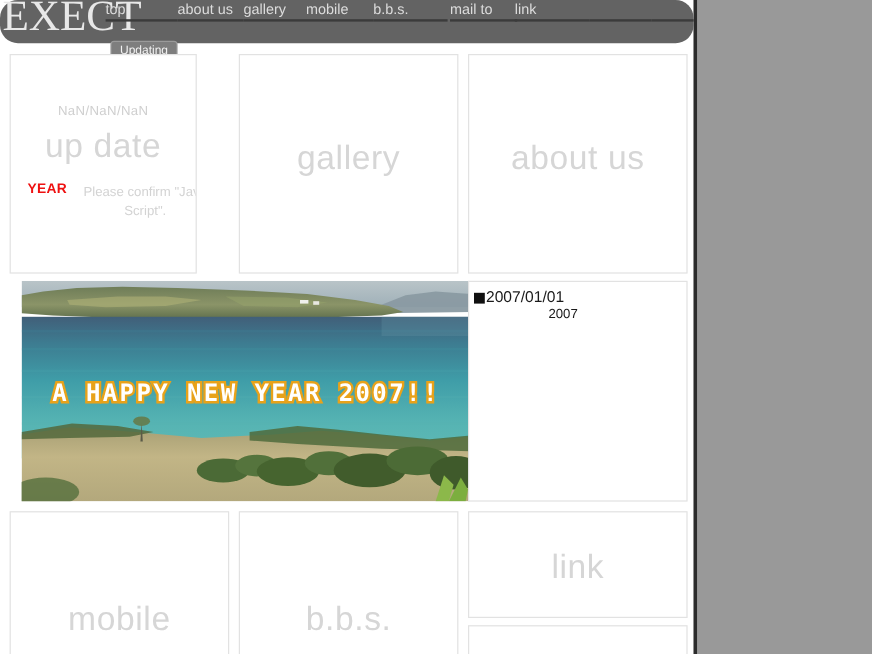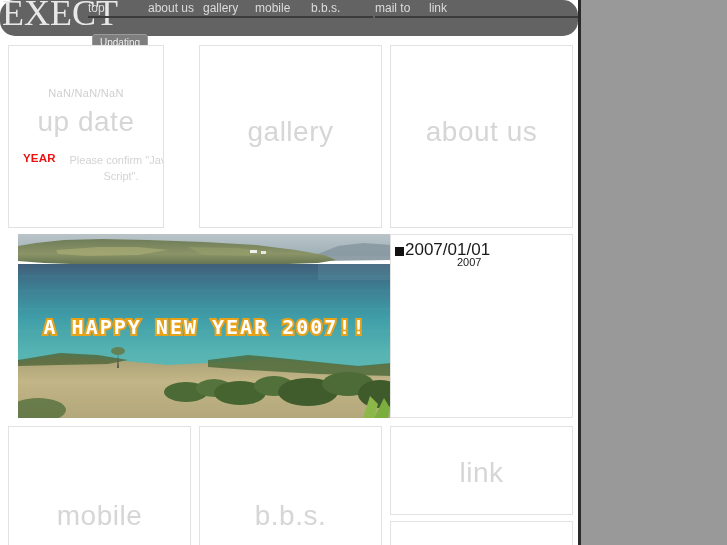--- a/index.html
+++ b/index.html
@@ -163,21 +163,21 @@
     overflow: hidden;
     border: 0;
     padding-left: 10px;
   }
   #photo svg { display: block; }
 
   
   #card-news { left: 390px; top: 234px; width: 183px; height: 184px; }
   #news-date {
     position: absolute; left: 4px; top: 5px;
-    font-size: 17px; color: #1a1a1a; white-space: nowrap;
+    font-size: 13px; color: #1a1a1a; white-space: nowrap;
     letter-spacing: 0px;
   }
   #news-square {
     display: inline-block;
     width: 9px; height: 9px;
     background: #111111;
     margin-right: 1px;
     vertical-align: -1px;
   }
   #news-body {

